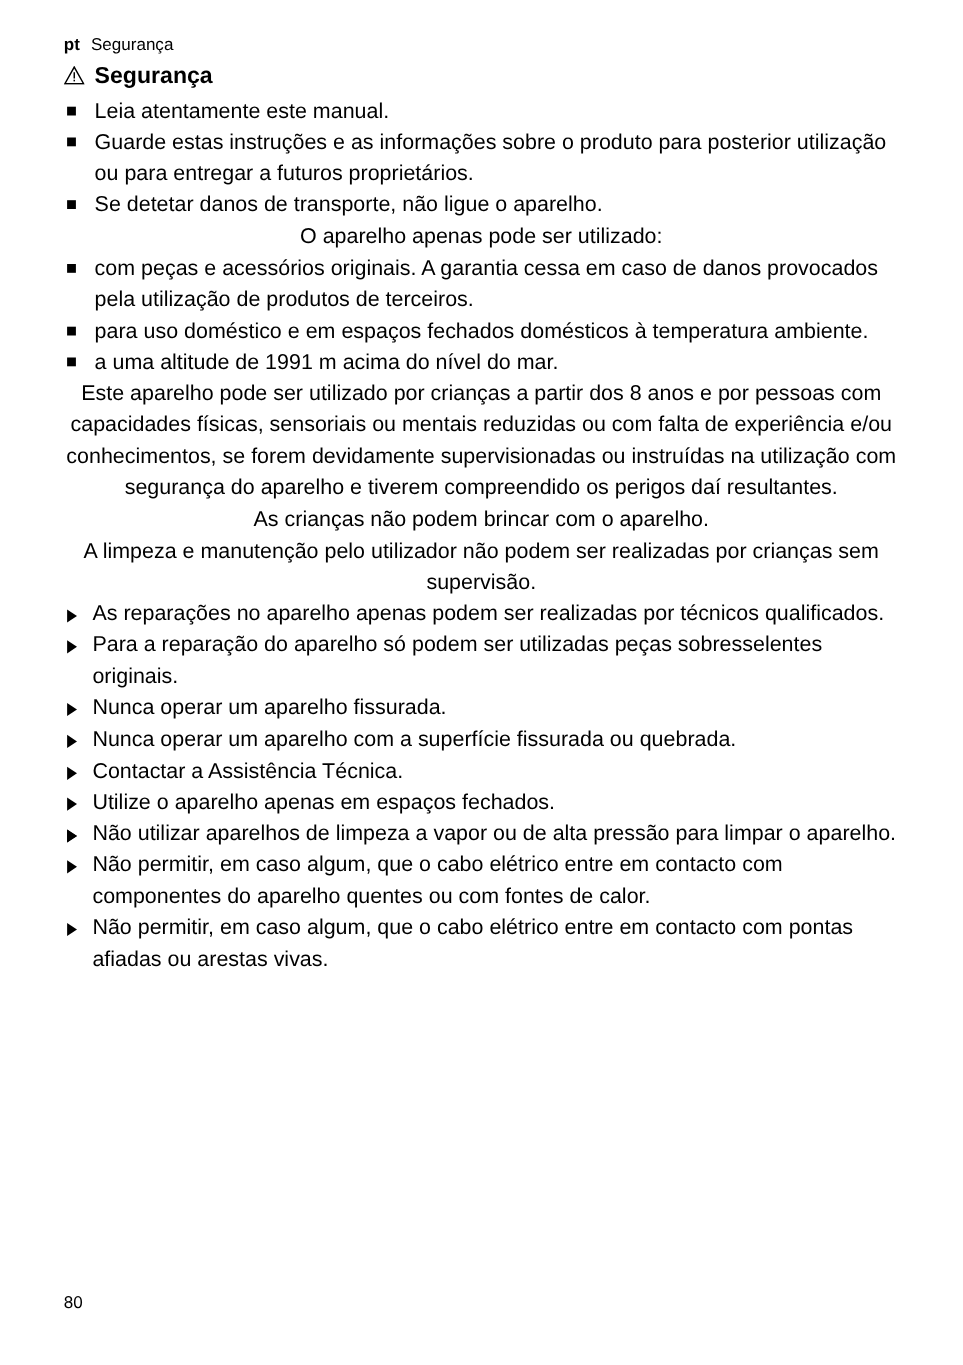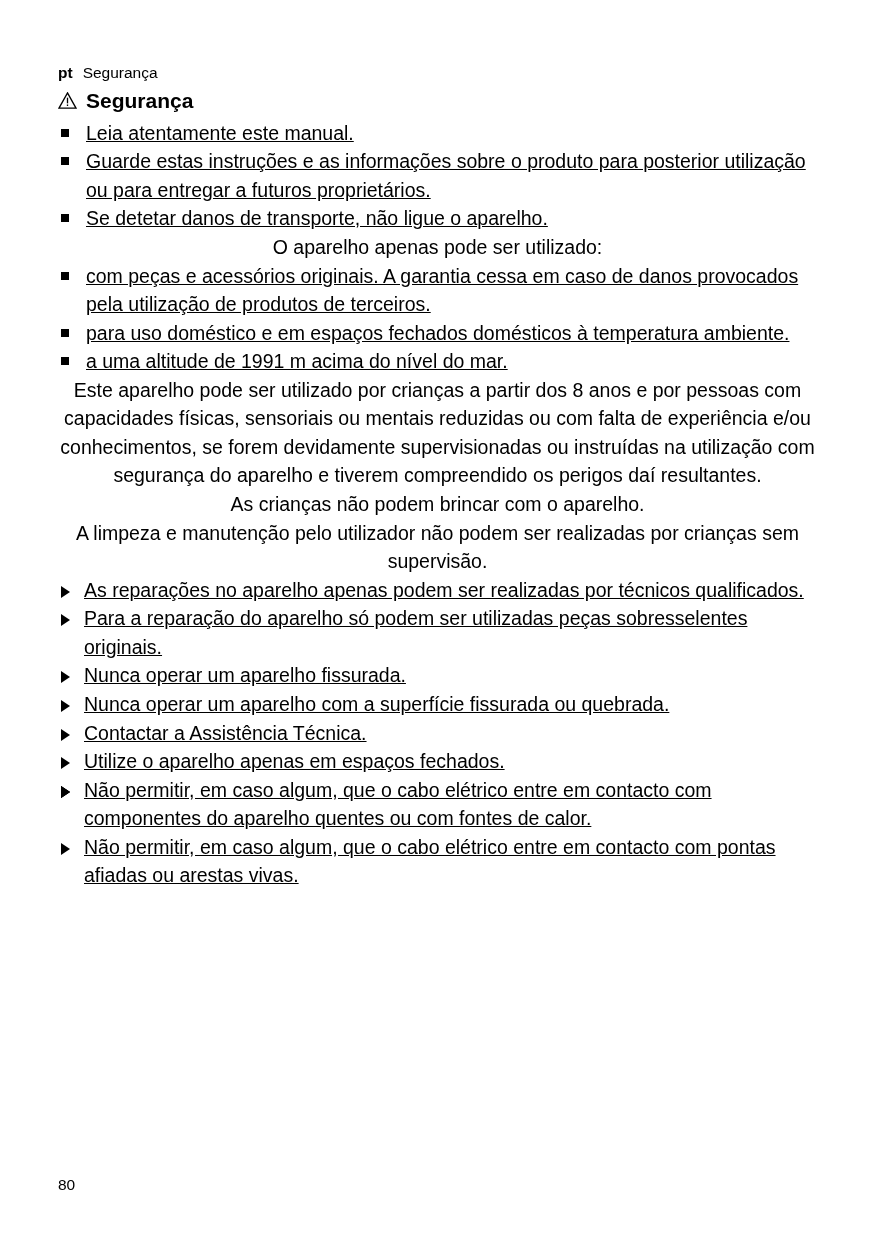--- a/index.html
+++ b/index.html
@@ -15,21 +15,21 @@
     position: relative;
     overflow: hidden;
   }
   .page {
     position: absolute;
     left: 0;
     top: 0;
     width: 875px;
     height: 1241px;
     box-sizing: border-box;
-    padding: 64px 58px 0 58px;
+    padding: 32px 58px 0 58px;
   }
   .header {
     font-size: 15.5px;
     line-height: 1.2;
     margin: 0 0 6px 0;
     white-space: nowrap;
   }
   .header .lang {
     font-weight: bold;
     margin-right: 10px;
@@ -48,21 +48,20 @@
   }
   .section-title {
     font-size: 21px;
     font-weight: bold;
     line-height: 1.15;
   }
   ul.list {
     list-style: none;
     margin: 0;
     padding: 0;
-    text-decoration: underline;
   }
   ul.list li {
     position: relative;
     font-size: 19.5px;
     line-height: 1.465;
     padding-left: 28px;
     margin: 0;
   }
   ul.list li .marker {
     position: absolute;
@@ -145,20 +144,20 @@
   <p class="para">A limpeza e manutenção pelo utilizador não podem ser realizadas por crianças sem supervisão.</p>
 
   <ul class="list tri">
     <li><span class="marker"></span><span>As reparações no aparelho apenas podem ser realizadas por técnicos qualificados.</span></li>
     <li><span class="marker"></span><span>Para a reparação do aparelho só podem ser utilizadas peças sobresselentes originais.</span></li>
     <li><span class="marker"></span><span>Nunca operar um aparelho fissurada.</span></li>
     <li><span class="marker"></span><span>Nunca operar um aparelho com a superfície fissurada ou quebrada.</span></li>
     <li><span class="marker"></span><span>Contactar a Assistência Técnica.</span></li>
     <li><span class="marker"></span><span>Utilize o aparelho apenas em espaços fechados.</span></li>
     <li><span class="marker"></span></li>
-    <li><span class="marker"></span></li>
+    <li><span class="marker"></span><span>Não utilizar aparelhos de limpeza a vapor ou de alta pressão para limpar o aparelho.</span></li>
     <li><span class="marker"></span><span>Não permitir, em caso algum, que o cabo elétrico entre em contacto com componentes do aparelho quentes ou com fontes de calor.</span></li>
     <li><span class="marker"></span><span>Não permitir, em caso algum, que o cabo elétrico entre em contacto com pontas afiadas ou arestas vivas.</span></li>
   </ul>
 
   <div class="footer">80</div>
 
 </div>
 
 </body></html>

